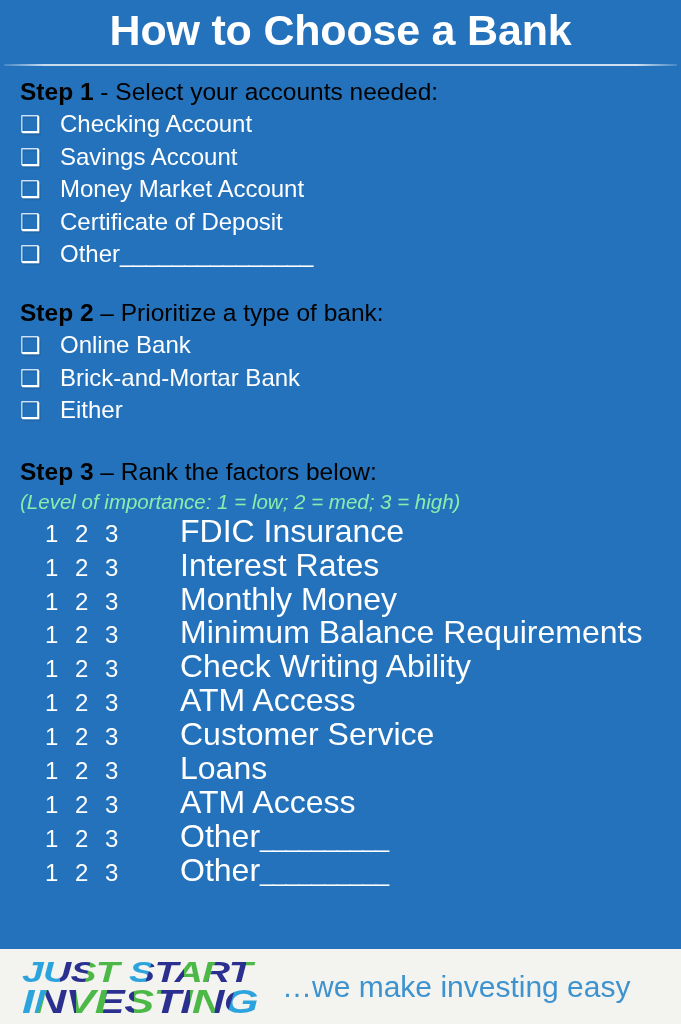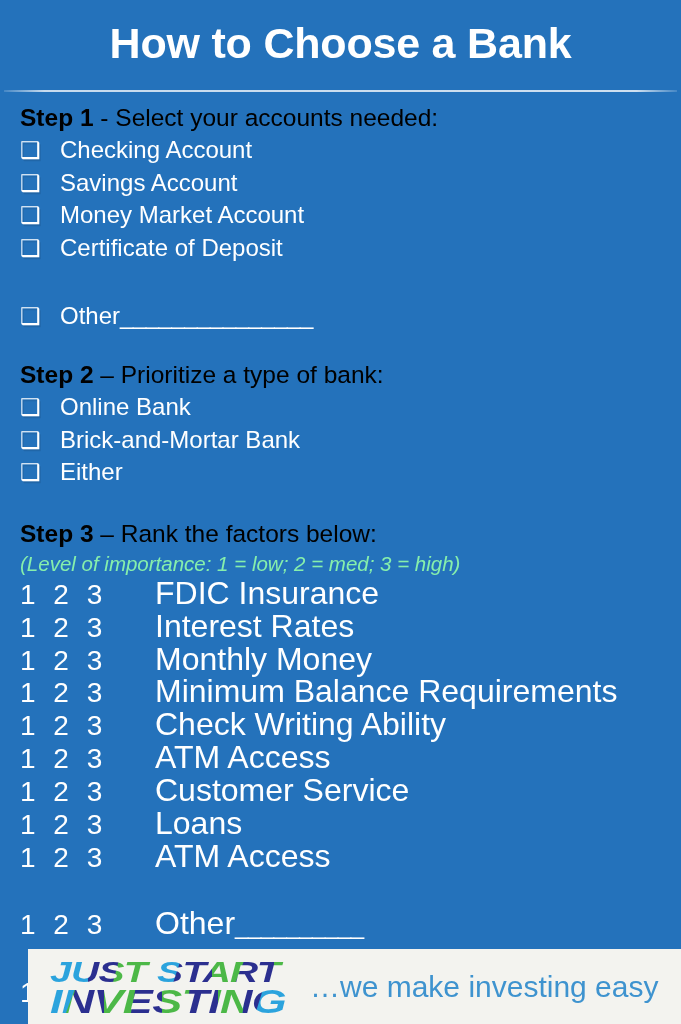--- a/index.html
+++ b/index.html
@@ -17,21 +17,21 @@
     position: relative;
     width: 681px;
     height: 1024px;
     overflow: hidden;
     background: #2472bb;
     box-sizing: border-box;
   }
 
   
   .header {
-    height: 90px;
+    height: 64px;
     background: #2472bb;
     display: flex;
     align-items: center;
     justify-content: center;
     box-sizing: border-box;
     padding-bottom: 4px;
   }
   .poster-title {
     color: #ffffff;
     font-size: 43px;
@@ -91,21 +91,20 @@
     line-height: 31.6px;
     color: #ffffff;
     text-shadow: 1.5px 1.5px 0 rgba(0,0,0,0.10);
   }
   .check-label {
     font-size: 24px;
   }
   .blank-line {
     display: inline-block;
     letter-spacing: -0.5px;
-    margin-top: 36px;
   }
 
   .section-gap {
     height: 26px;
   }
   .section-gap-lg {
     height: 29px;
   }
 
   
@@ -126,21 +125,22 @@
     align-items: baseline;
     color: #ffffff;
     font-size: 24px;
     line-height: 31.9px;
     white-space: nowrap;
   }
   .rank-nums {
     flex: 0 0 auto;
     width: 135px;
     letter-spacing: 5px;
-    font-size: 28px;
+    font-size: 24px;
+    margin-left: 25px;
   }
   .rank-name {
     font-size: 32px;
     text-align: right;
   }
 
   .step4 {
     margin-top: 24px;
   }
 
@@ -149,21 +149,20 @@
     position: absolute;
     left: 0;
     right: 0;
     bottom: 0;
     height: 75px;
     background: #f3f3ef;
     display: flex;
     align-items: center;
     box-sizing: border-box;
     padding-left: 22px;
-    margin-left: 28px;
   }
   .logo {
     flex: 0 0 auto;
     width: 238px;
     height: 62px;
     position: relative;
     line-height: 0;
   }
   .logo svg { display: block; }
   .tagline {

